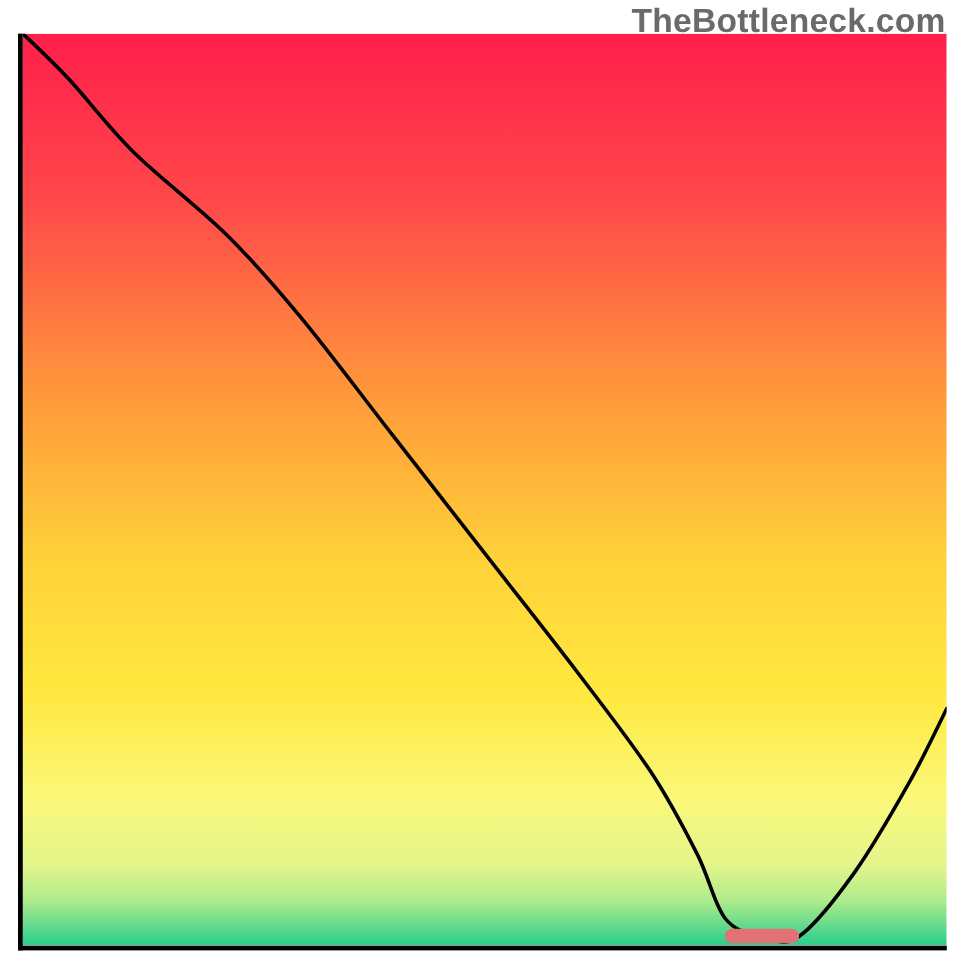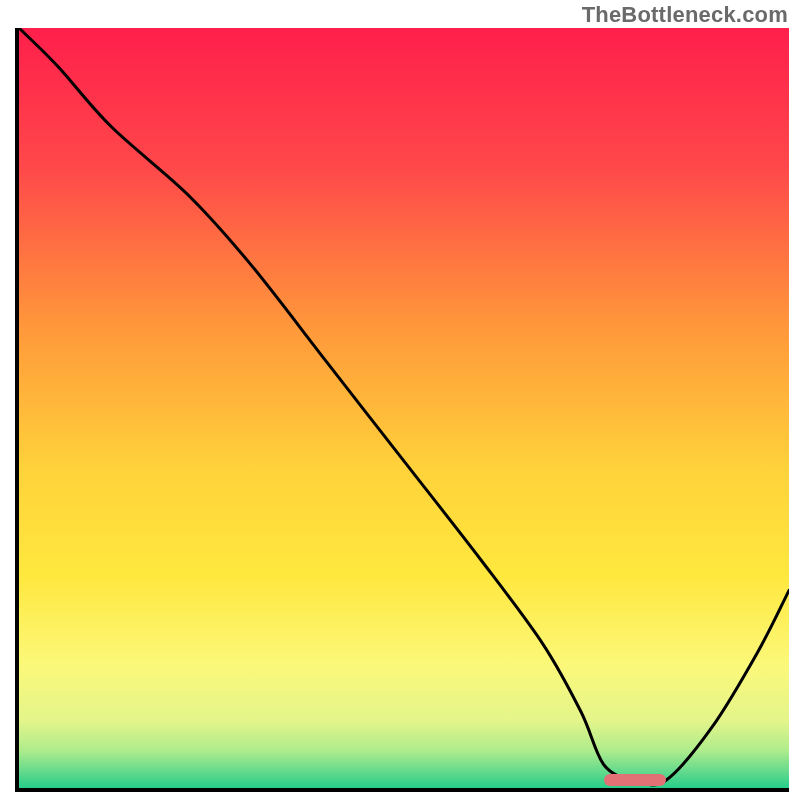--- a/index.html
+++ b/index.html
@@ -8,21 +8,21 @@
     width: 800px;
     height: 800px;
     background: #ffffff;
     font-family: Arial, Helvetica, sans-serif;
     position: relative;
   }
   .watermark {
     position: absolute;
     top: 2px;
     right: 12px;
-    font-size: 22px;
+    font-size: 28px;
     font-weight: bold;
     color: #6a6a6a;
     letter-spacing: 0.2px;
   }
   .plot-area {
     position: absolute;
     left: 15px;
     top: 28px;
     width: 770px;
     height: 760px;

